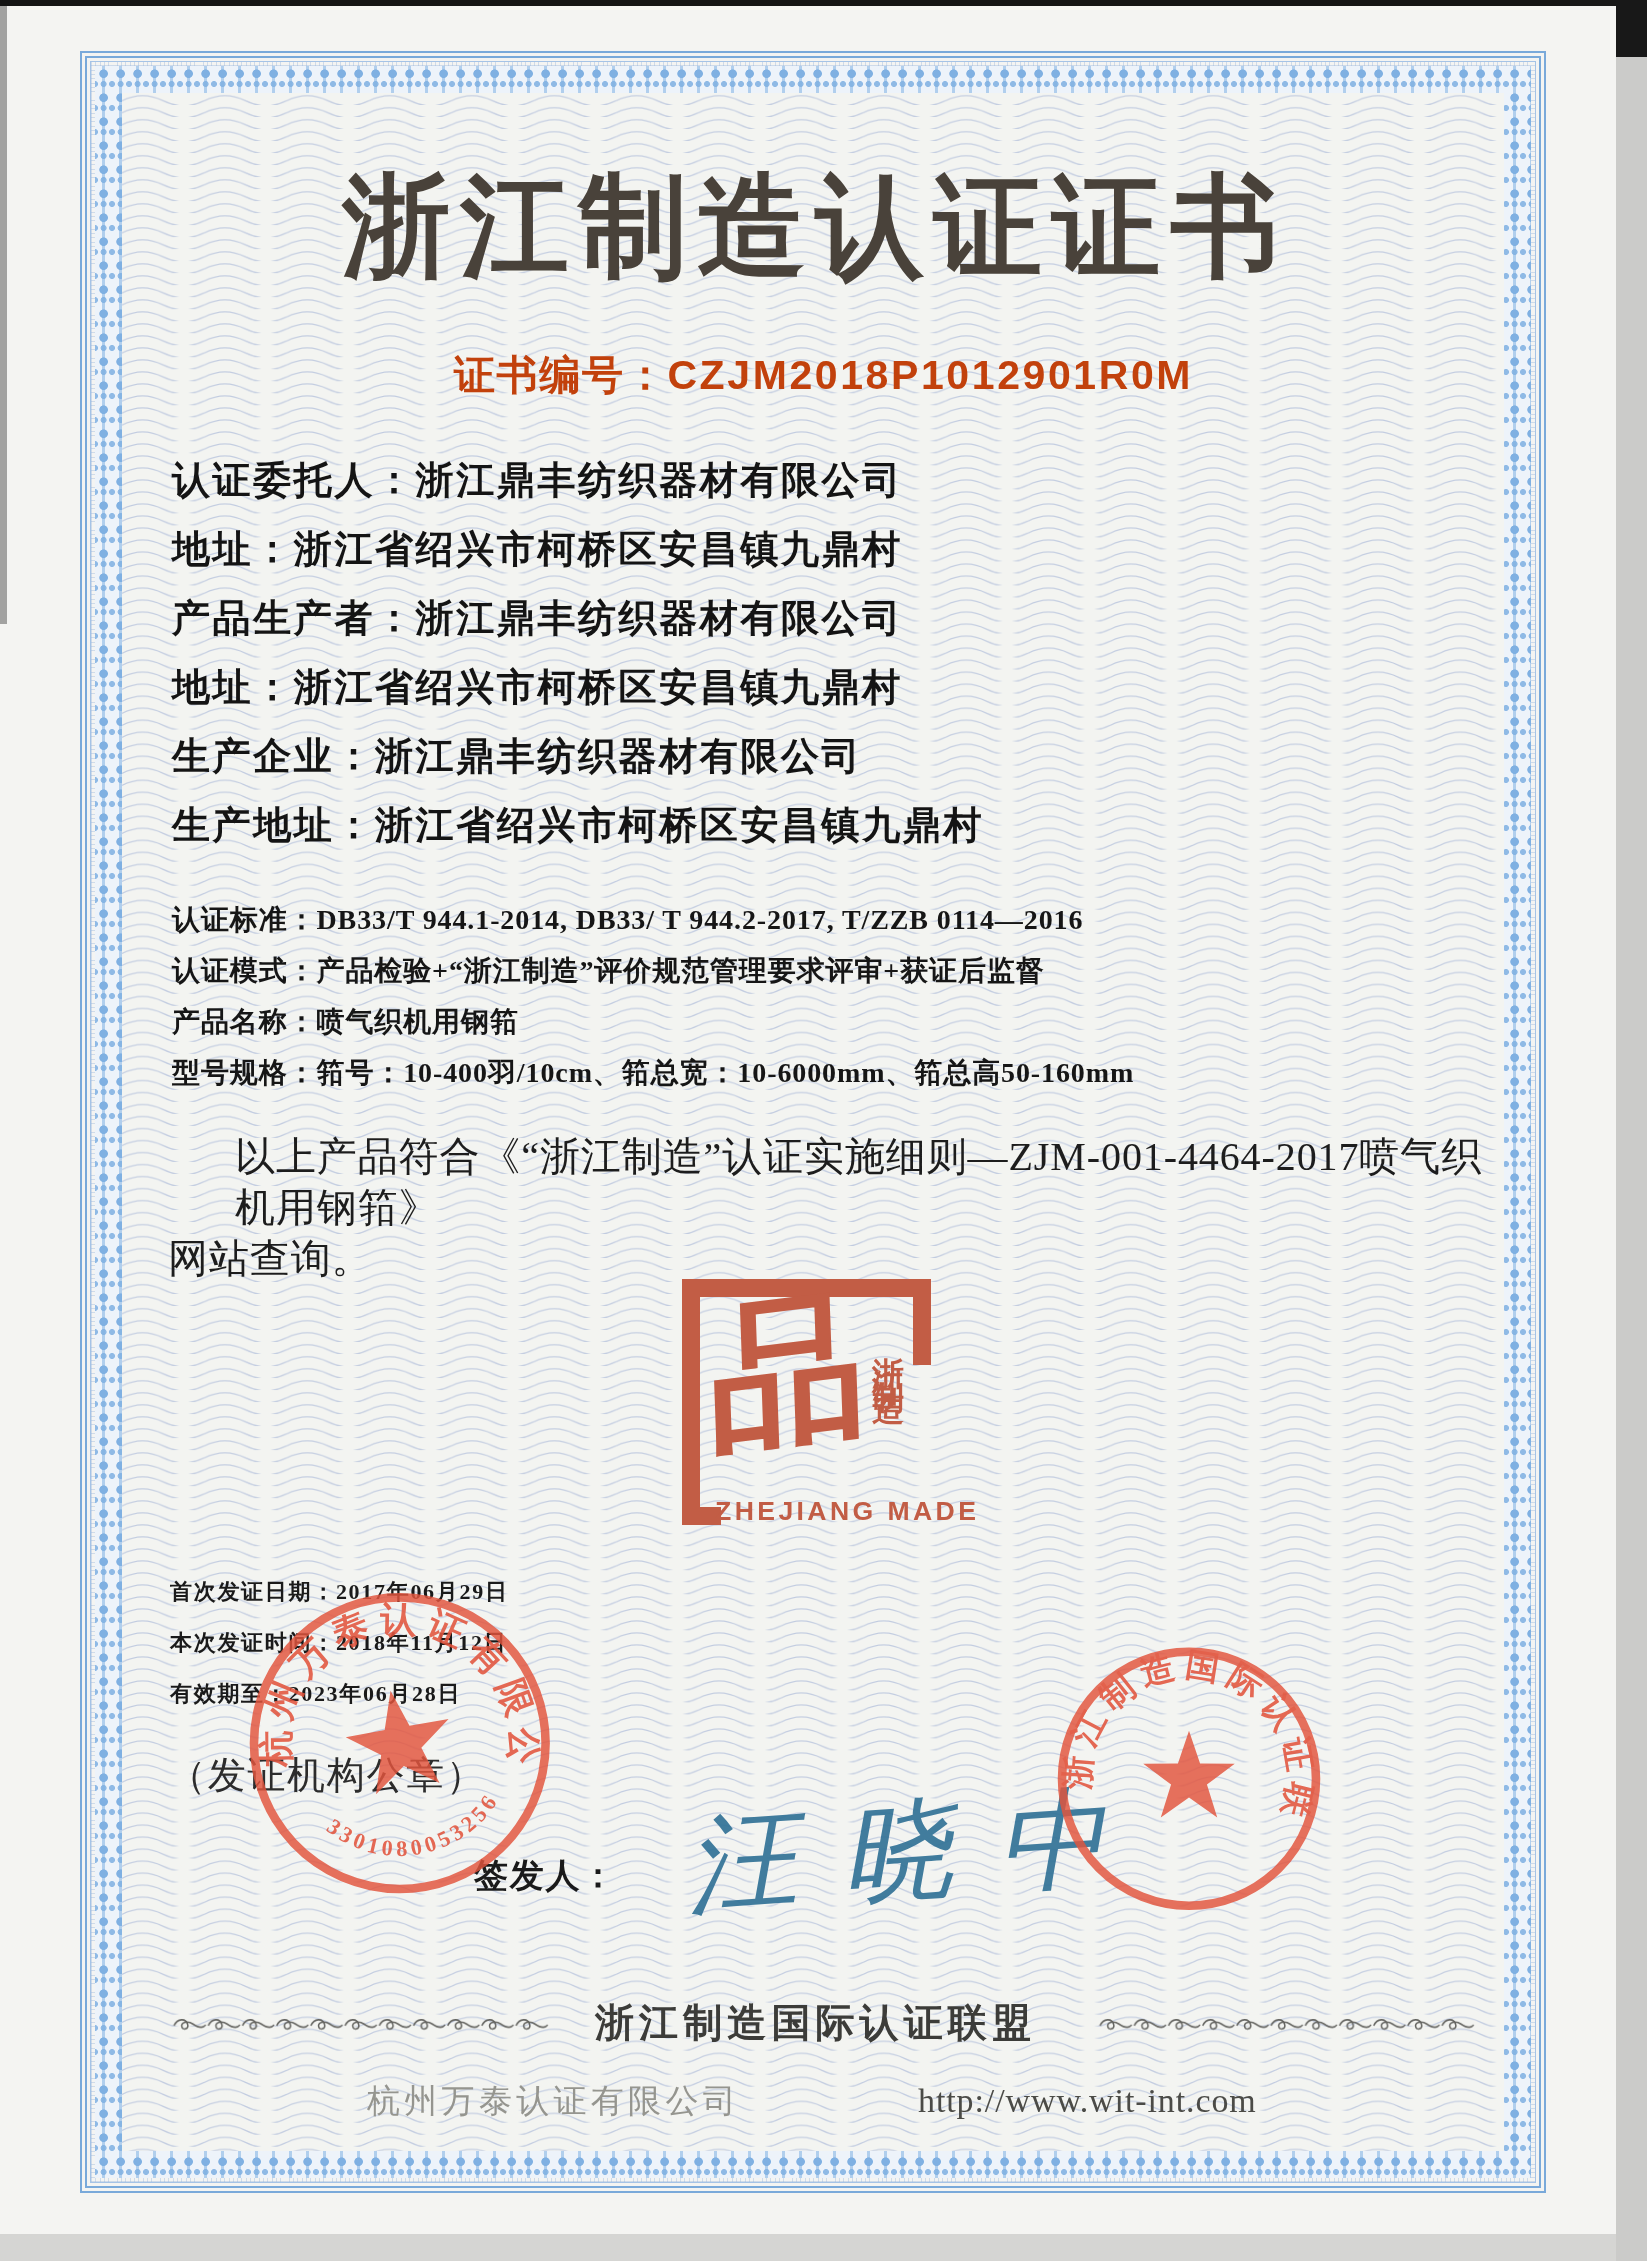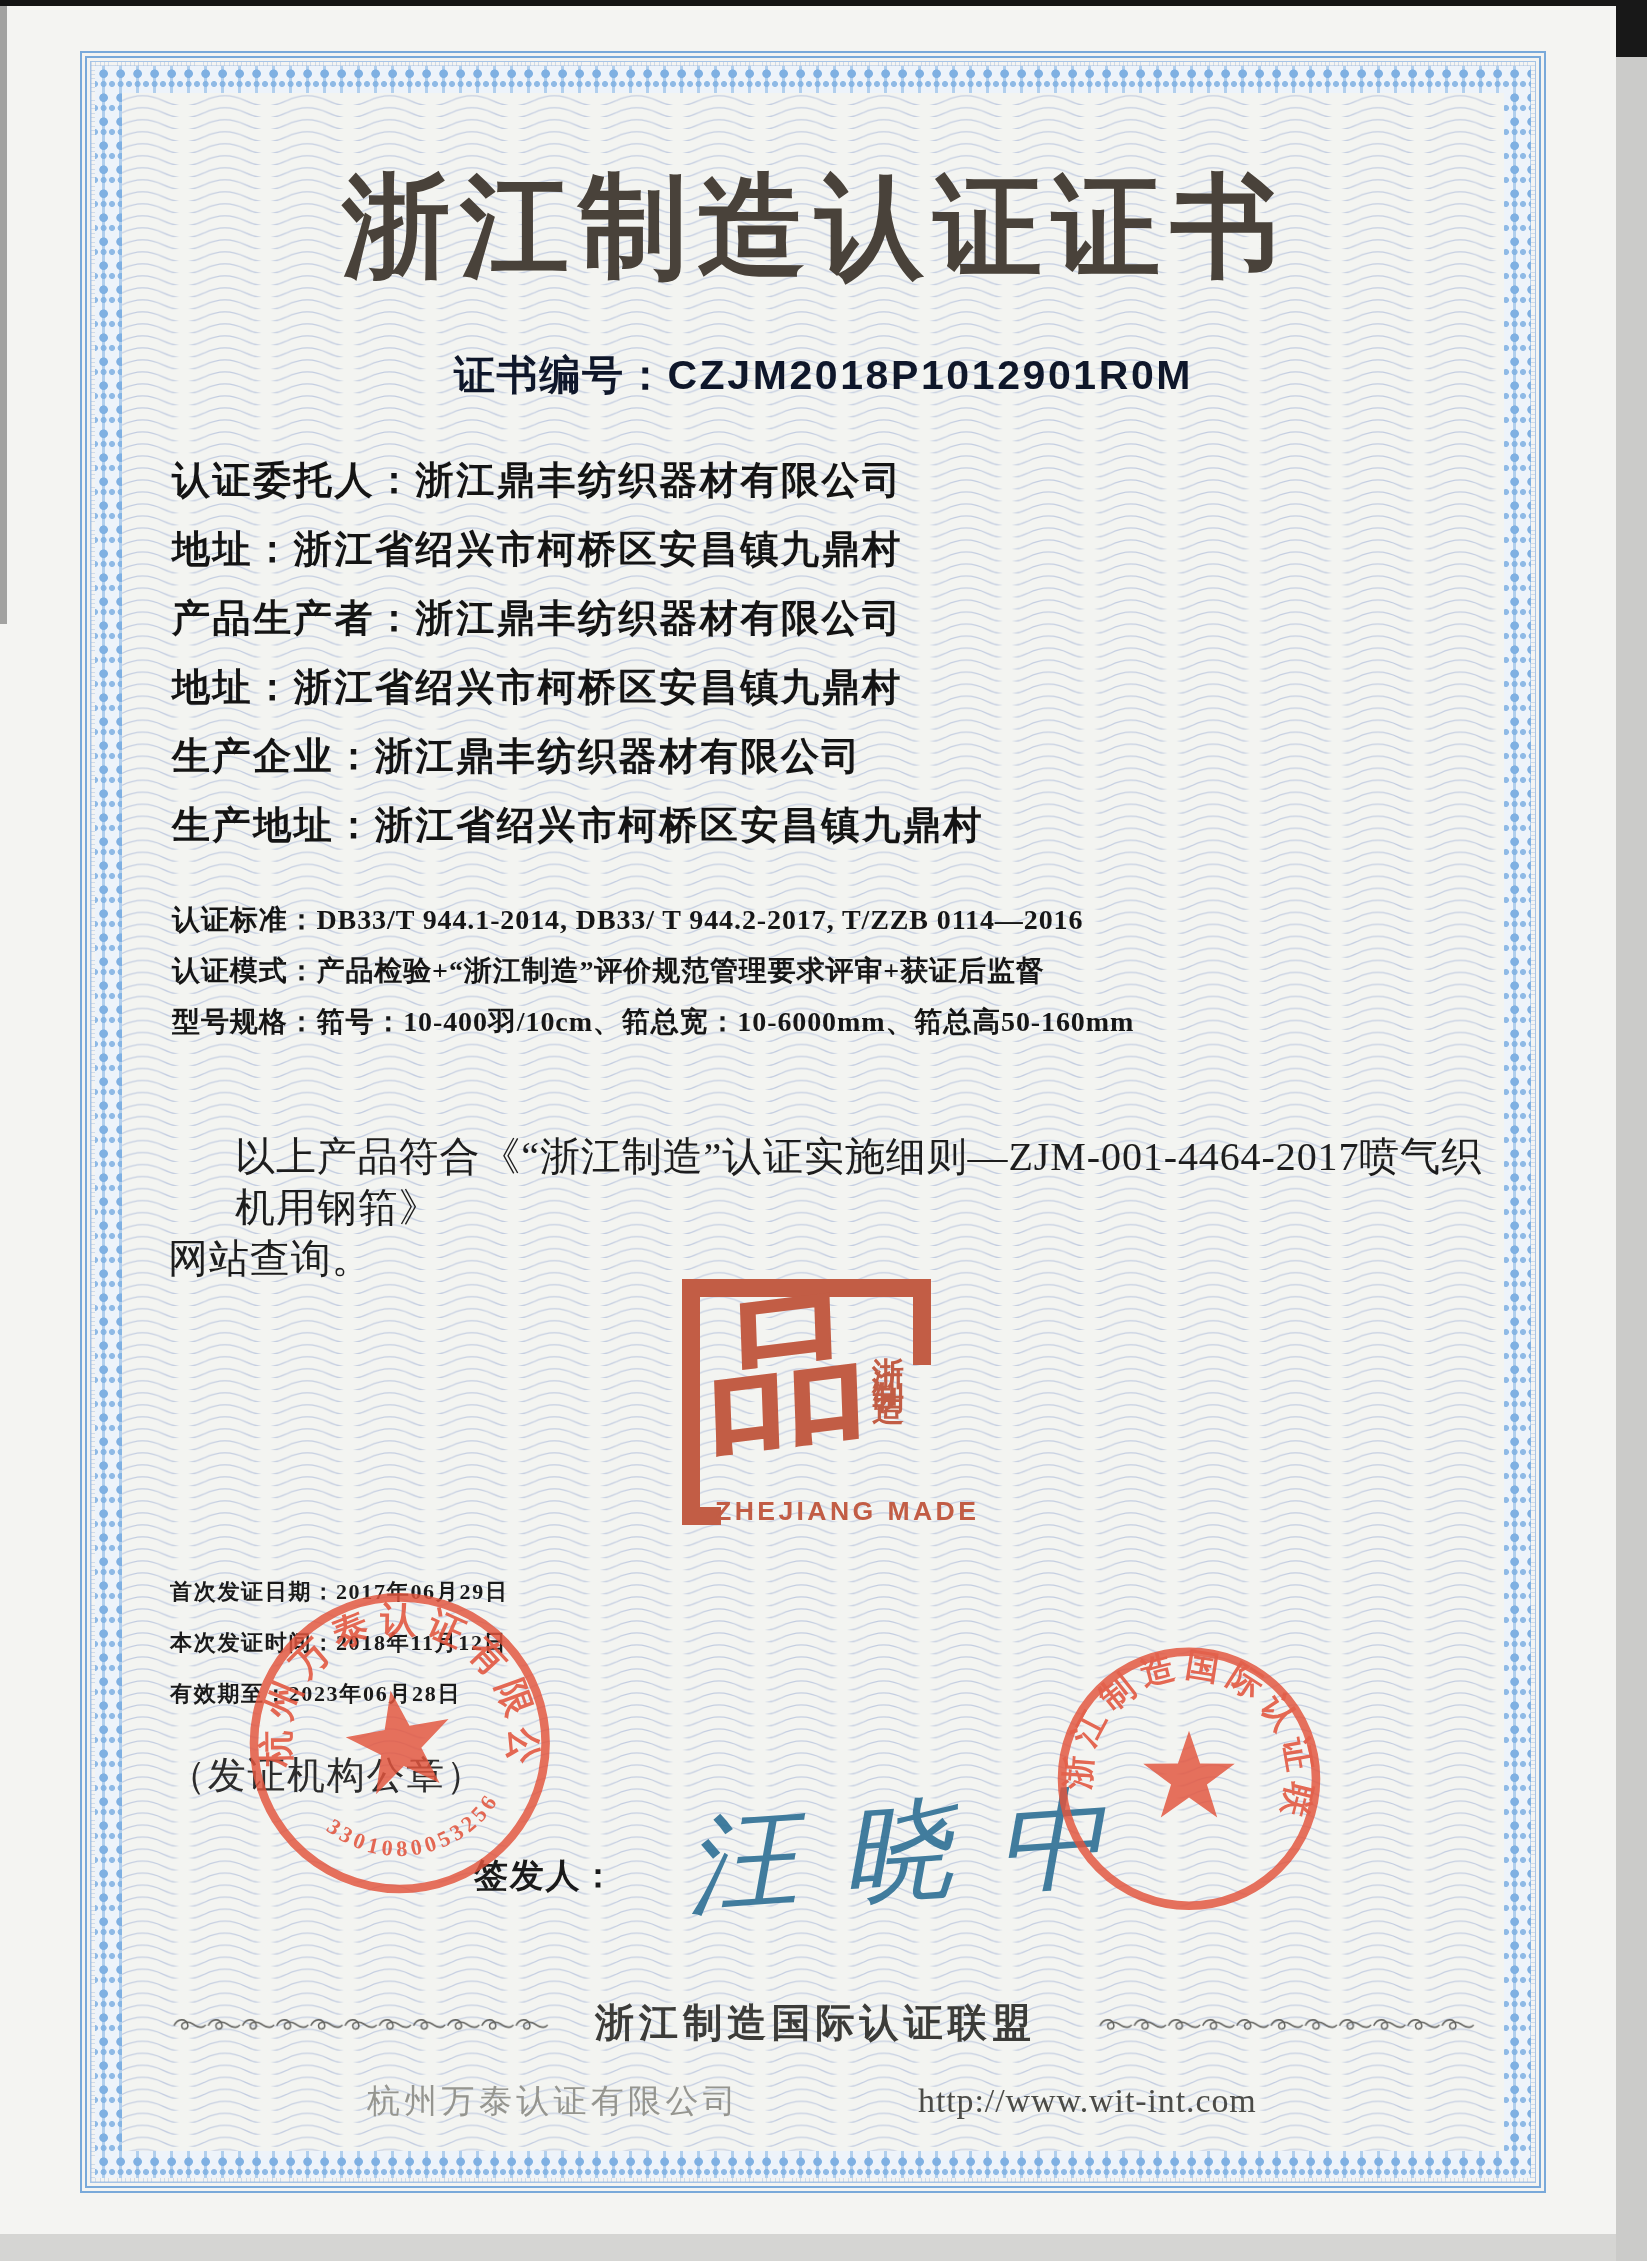--- a/index.html
+++ b/index.html
@@ -28,21 +28,21 @@
       radial-gradient(circle at 17px 18px, rgba(127,176,226,.85) 0 2.6px, rgba(127,176,226,0) 3.4px),
       repeating-linear-gradient(90deg, rgba(127,176,226,0) 0 6.9px, rgba(127,176,226,.55) 6.9px 10.3px, rgba(127,176,226,0) 10.3px 17px);
     background-size:17px 24px,17px 24px,17px 24px,17px 24px,17px 24px;}
   .f-interior{position:absolute;inset:42px;background:#f3f4f1;}
   .f-interior svg{display:block;width:100%;height:100%;}
 
   
   .abs{position:absolute;z-index:5;}
   .title{left:129px;top:163px;width:1373px;text-align:center;font-size:108px;line-height:129px;
          font-weight:700;letter-spacing:10.3px;color:#49423a;transform:scaleY(1.04);}
-  .certline{left:120px;top:348px;width:1407px;text-align:center;font-size:41px;font-weight:700;color:#0f172a;letter-spacing:1.7px;}
+  .certline{left:120px;top:348px;width:1407px;text-align:center;font-size:41px;font-weight:700;color:#c2410c;letter-spacing:1.7px;}
   .certline .code{font-family:"Liberation Sans","DejaVu Sans",sans-serif;letter-spacing:2.6px;}
   .info{left:172px;top:446px;font-size:38px;font-weight:700;line-height:69px;color:#141414;letter-spacing:2.6px;}
   .details{left:172px;top:894px;font-size:28px;font-weight:700;line-height:51px;color:#161616;letter-spacing:0.9px;}
   .para{left:168px;top:1131px;width:1316px;font-size:40px;line-height:51px;color:#1d1d1d;letter-spacing:0.9px;}
   .para .indent{padding-left:67px;}
 
   .logo{left:682px;top:1279px;width:249px;height:246px;}
   .logo .bar{position:absolute;background:#c25d45;}
   .logo-top{left:0;top:0;right:0;height:18px;}
   .logo-left{left:0;top:0;bottom:0;width:18px;}
@@ -111,20 +111,21 @@
     <div><span>地址：</span><span>浙江省绍兴市柯桥区安昌镇九鼎村</span></div>
     <div><span>产品生产者：</span><span>浙江鼎丰纺织器材有限公司</span></div>
     <div><span>地址：</span><span>浙江省绍兴市柯桥区安昌镇九鼎村</span></div>
     <div><span>生产企业：</span><span>浙江鼎丰纺织器材有限公司</span></div>
     <div><span>生产地址：</span><span>浙江省绍兴市柯桥区安昌镇九鼎村</span></div>
   </div>
 
   <div class="abs details">
     <div><span>认证标准：</span><span>DB33/T 944.1-2014, DB33/ T 944.2-2017, T/ZZB 0114—2016</span></div>
     <div><span>认证模式：</span><span>产品检验+“浙江制造”评价规范管理要求评审+获证后监督</span></div>
+    <div><span>产品名称：</span><span>喷气织机用钢筘</span></div>
     <div><span>型号规格：</span><span>筘号：10-400羽/10cm、筘总宽：10-6000mm、筘总高50-160mm</span></div>
   </div>
 
   <div class="abs para">
     <div class="indent">以上产品符合《“浙江制造”认证实施细则—ZJM-001-4464-2017喷气织机用钢筘》</div>
     <div>网站查询。</div>
   </div>
 
   <div class="abs logo">
     <div class="bar logo-top"></div>

